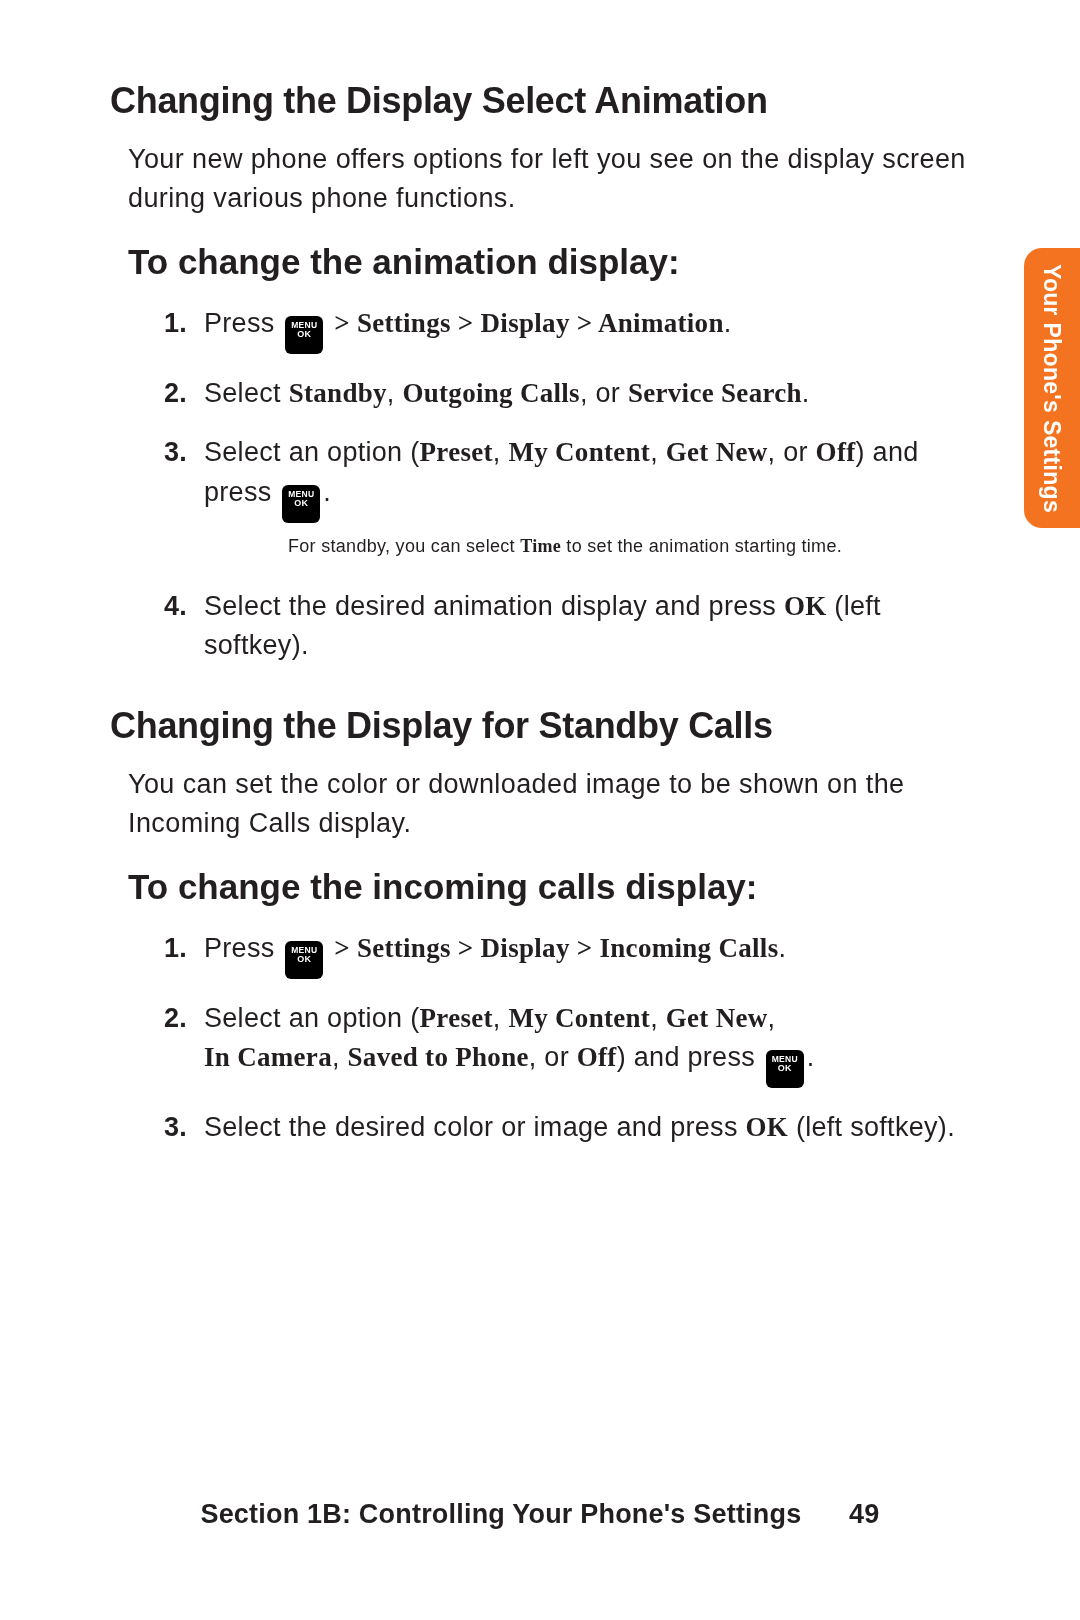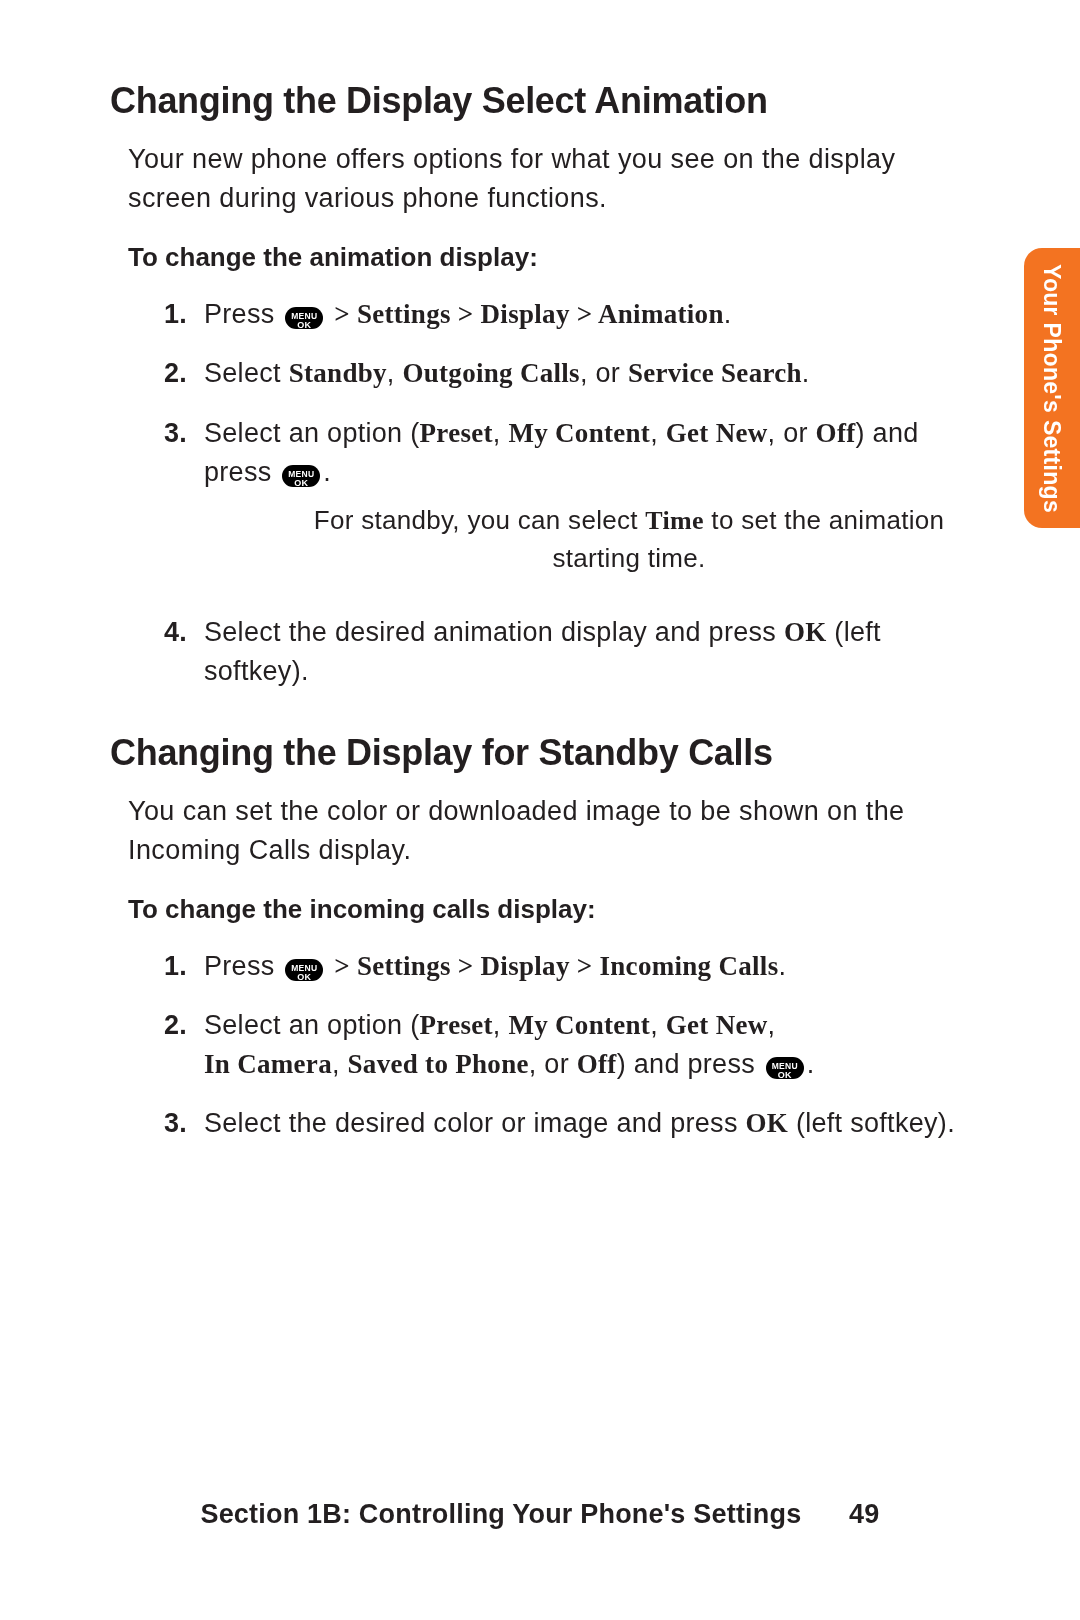--- a/index.html
+++ b/index.html
@@ -27,21 +27,21 @@
     color: #231f20;
   }
   p.body {
     font-size: 27px;
     line-height: 1.45;
     margin: 0 0 24px 18px;
     letter-spacing: 0.4px;
     color: #231f20;
   }
   p.sub-heading {
-    font-size: 26px;
+    font-size: 35px;
     font-weight: 700;
     margin: 0 0 22px 18px;
     letter-spacing: 0px;
     color: #231f20;
   }
   ol.steps {
     list-style: none;
     margin: 0 0 40px 0;
     padding: 0 0 0 54px;
   }
@@ -57,42 +57,41 @@
     position: absolute;
     left: 0;
     top: 0;
     font-weight: 700;
   }
   .bold { font-weight: 700; font-family: Liberation Serif, serif; }
   .menu-ok {
     display: inline-block;
     vertical-align: -5px;
     width: 38px;
-    height: 22px;
+    height: 38px;
     background: #000;
-    border-radius: 15px;
+    border-radius: 6px;
     color: #fff;
     font-size: 8.5px;
     line-height: 9px;
     font-weight: 700;
     text-align: center;
     padding-top: 5px;
     box-sizing: border-box;
     letter-spacing: 0.3px;
     margin: 0 3px;
     font-family: Arial, sans-serif;
   }
   .menu-ok .top { display:block; }
   .menu-ok .bot { display:block; font-size: 9px; }
   .indented-note {
-    margin: 10px 0 36px 84px;
-    font-size: 26px;
+    margin: 10px 0 28px 84px;
+    font-size: 18px;
     line-height: 1.45;
     letter-spacing: 0.3px;
-    text-align: center;
   }
   
   .side-tab {
     position: absolute;
     right: 0;
     top: 248px;
     width: 56px;
     height: 280px;
     background: #f37321;
     border-top-left-radius: 18px;
@@ -131,21 +130,21 @@
 </head>
 <body>
 
 <div class="page">
 
   <div class="side-tab">
     <span class="rot">Your Phone's Settings</span>
   </div>
 
   <h2 class="section-heading">Changing the Display Select Animation</h2>
-  <p class="body">Your new phone offers options for what you see on the display screen during various phone functions.</p>
+  <p class="body">Your new phone offers options for left you see on the display screen during various phone functions.</p>
   <p class="sub-heading">To change the animation display:</p>
 
   <ol class="steps">
     <li>
       <span class="num">1.</span>
       <span>Press </span>
       <span class="menu-ok"><span class="top">MENU</span><span class="bot">OK</span></span>
       <span class="bold"> &gt; Settings &gt; Display &gt; Animation</span><span>.</span>
     </li>
     <li>

